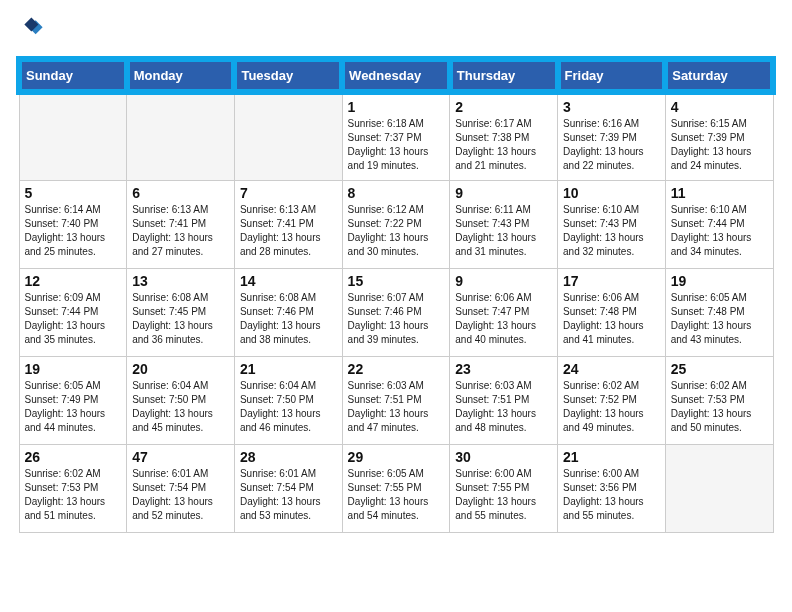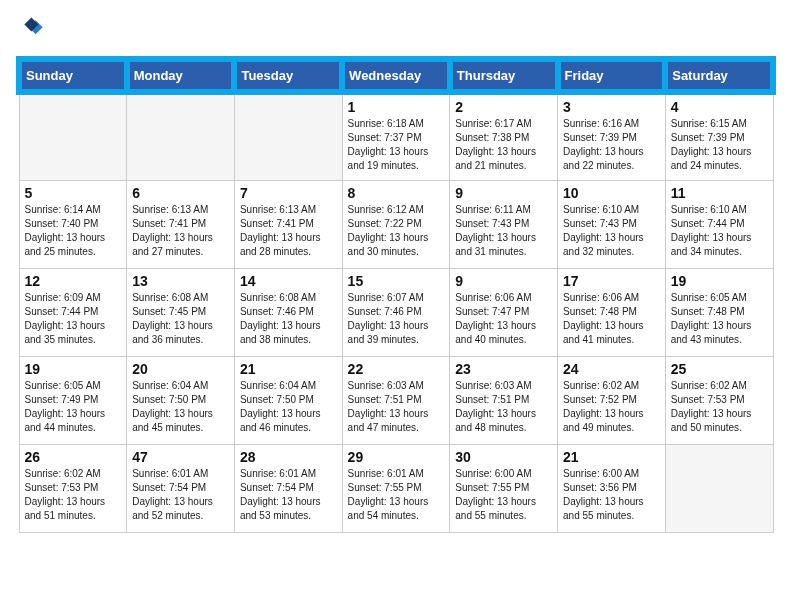--- a/index.html
+++ b/index.html
@@ -318,21 +318,21 @@
         </td>
         <td>
           <span class="day-num">28</span>
           <div class="day-info">Sunrise: 6:01 AM
 Sunset: 7:54 PM
 Daylight: 13 hours
 and 53 minutes.</div>
         </td>
         <td>
           <span class="day-num">29</span>
-          <div class="day-info">Sunrise: 6:01 AM
+          <div class="day-info">Sunrise: 6:05 AM
 Sunset: 7:55 PM
 Daylight: 13 hours
 and 54 minutes.</div>
         </td>
         <td>
           <span class="day-num">30</span>
           <div class="day-info">Sunrise: 6:00 AM
 Sunset: 7:55 PM
 Daylight: 13 hours
 and 55 minutes.</div>

